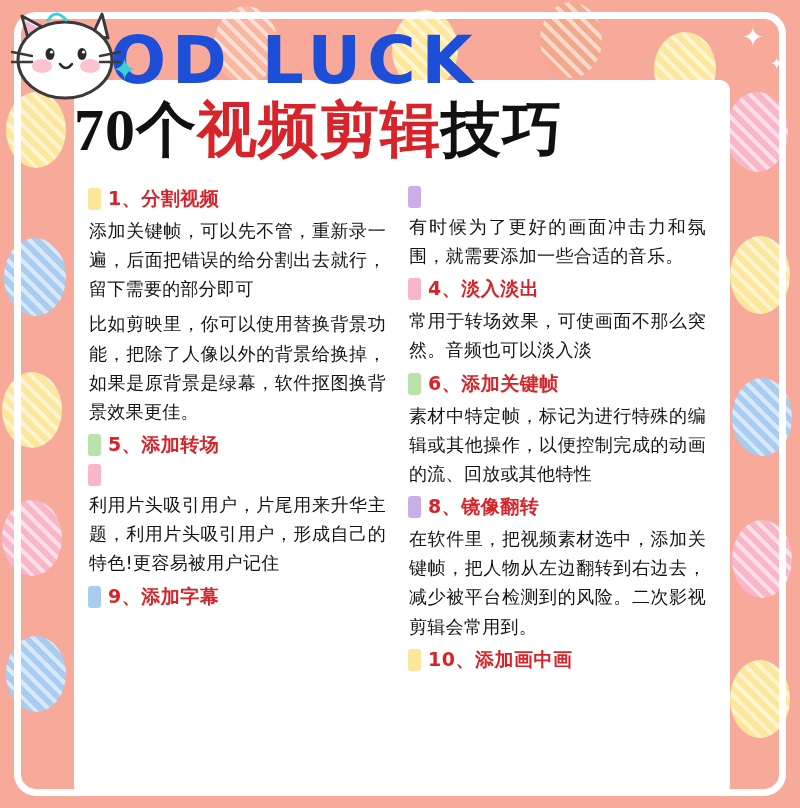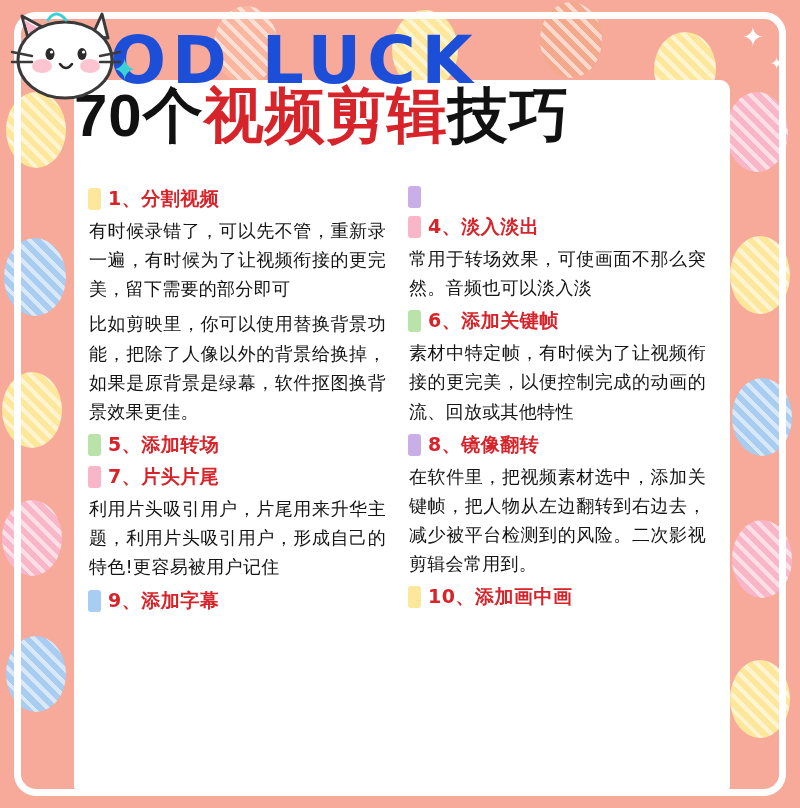--- a/index.html
+++ b/index.html
@@ -63,29 +63,29 @@
     letter-spacing: 6px;
     color: #1d4ed8;
     font-family: "DejaVu Sans", sans-serif;
     white-space: nowrap;
     z-index: 2;
   }
 
   
   .title {
     position: absolute;
-    left: 74px; top: 76px;
+    left: 74px; top: 90px;
     width: 700px;
     z-index: 6;
     font-size: 60px;
     font-weight: bold;
     letter-spacing: 1px;
     color: #111111;
     white-space: nowrap;
-    font-family: Liberation Sans, sans-serif;
+    font-family: Liberation Serif, serif;
   }
   .title .red { color: #d6242a; }
 
   
   .columns {
     position: absolute;
     left: 88px; top: 186px;
     width: 700px;
     display: flex;
     gap: 22px;
@@ -190,66 +190,66 @@
 </div>
 
 <div class="columns">
 
   <div class="col">
     <div class="tip">
       <div class="tip-head">
         <span class="chip" style="background:#fde79a;"></span>
         <span class="tip-title">1、分割视频</span>
       </div>
-      <div class="tip-body">有时候录错了，可以先不管，重新录一遍，有时候为了让视频衔接的更完美，留下需要的部分即可</div>
+      <div class="tip-body">添加关键帧，可以先不管，重新录一遍，后面把错误的给分割出去就行，留下需要的部分即可</div>
     </div>
     <div class="tip">
       <div class="tip-body">比如剪映里，你可以使用替换背景功能，把除了人像以外的背景给换掉，如果是原背景是绿幕，软件抠图换背景效果更佳。</div>
     </div>
     <div class="tip">
       <div class="tip-head">
         <span class="chip" style="background:#b9e3a8;"></span>
         <span class="tip-title">5、添加转场</span>
       </div>
     </div>
     <div class="tip">
       <div class="tip-head">
         <span class="chip" style="background:#f8b6c8;"></span>
-        <span class="tip-title">7、片头片尾</span>
       </div>
       <div class="tip-body">利用片头吸引用户，片尾用来升华主题，利用片头吸引用户，形成自己的特色!更容易被用户记住</div>
     </div>
     <div class="tip">
       <div class="tip-head">
         <span class="chip" style="background:#a8cdf0;"></span>
         <span class="tip-title">9、添加字幕</span>
       </div>
       <div class="tip-body"></div>
     </div>
   </div>
 
   <div class="col">
     <div class="tip">
       <div class="tip-head">
         <span class="chip" style="background:#c9aee8;"></span>
       </div>
+      <div class="tip-body">有时候为了更好的画面冲击力和氛围，就需要添加一些合适的音乐。</div>
     </div>
     <div class="tip">
       <div class="tip-head">
         <span class="chip" style="background:#f8b6c8;"></span>
         <span class="tip-title">4、淡入淡出</span>
       </div>
       <div class="tip-body">常用于转场效果，可使画面不那么突然。音频也可以淡入淡</div>
     </div>
     <div class="tip">
       <div class="tip-head">
         <span class="chip" style="background:#b9e3a8;"></span>
         <span class="tip-title">6、添加关键帧</span>
       </div>
-      <div class="tip-body">素材中特定帧，有时候为了让视频衔接的更完美，以便控制完成的动画的流、回放或其他特性</div>
+      <div class="tip-body">素材中特定帧，标记为进行特殊的编辑或其他操作，以便控制完成的动画的流、回放或其他特性</div>
     </div>
     <div class="tip">
       <div class="tip-head">
         <span class="chip" style="background:#c9aee8;"></span>
         <span class="tip-title">8、镜像翻转</span>
       </div>
       <div class="tip-body">在软件里，把视频素材选中，添加关键帧，把人物从左边翻转到右边去，减少被平台检测到的风险。二次影视剪辑会常用到。</div>
     </div>
     <div class="tip">
       <div class="tip-head">

